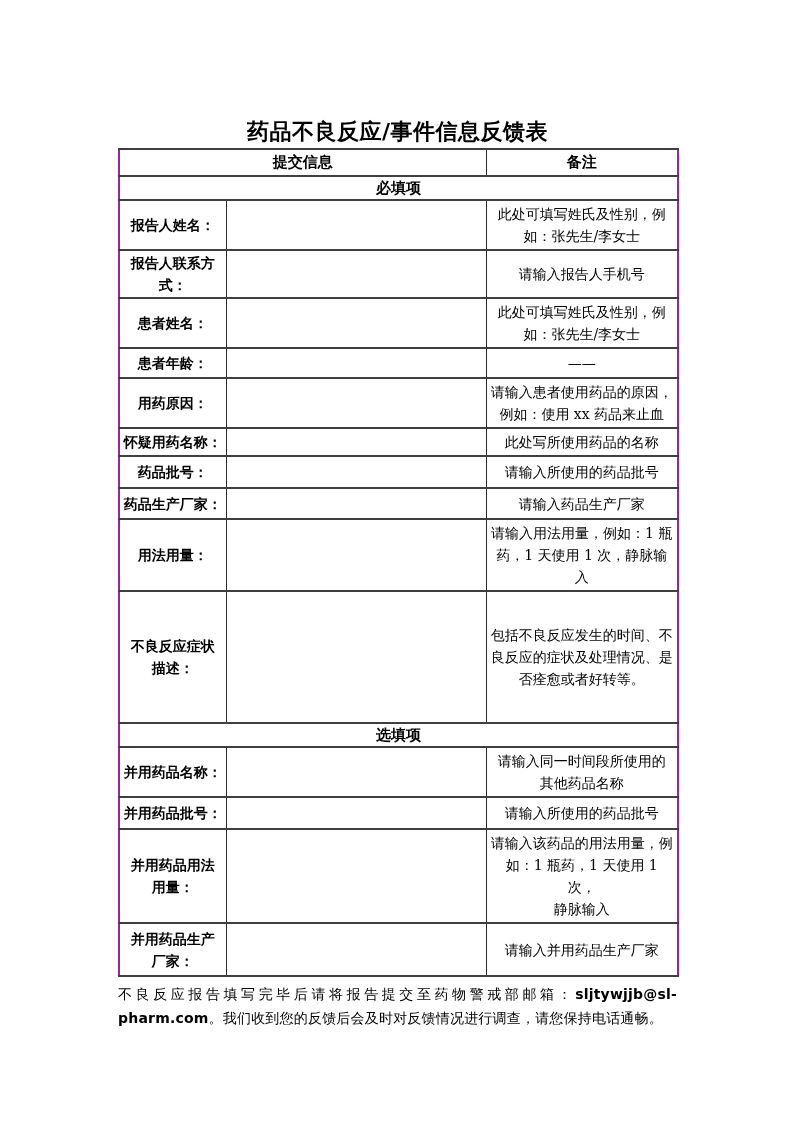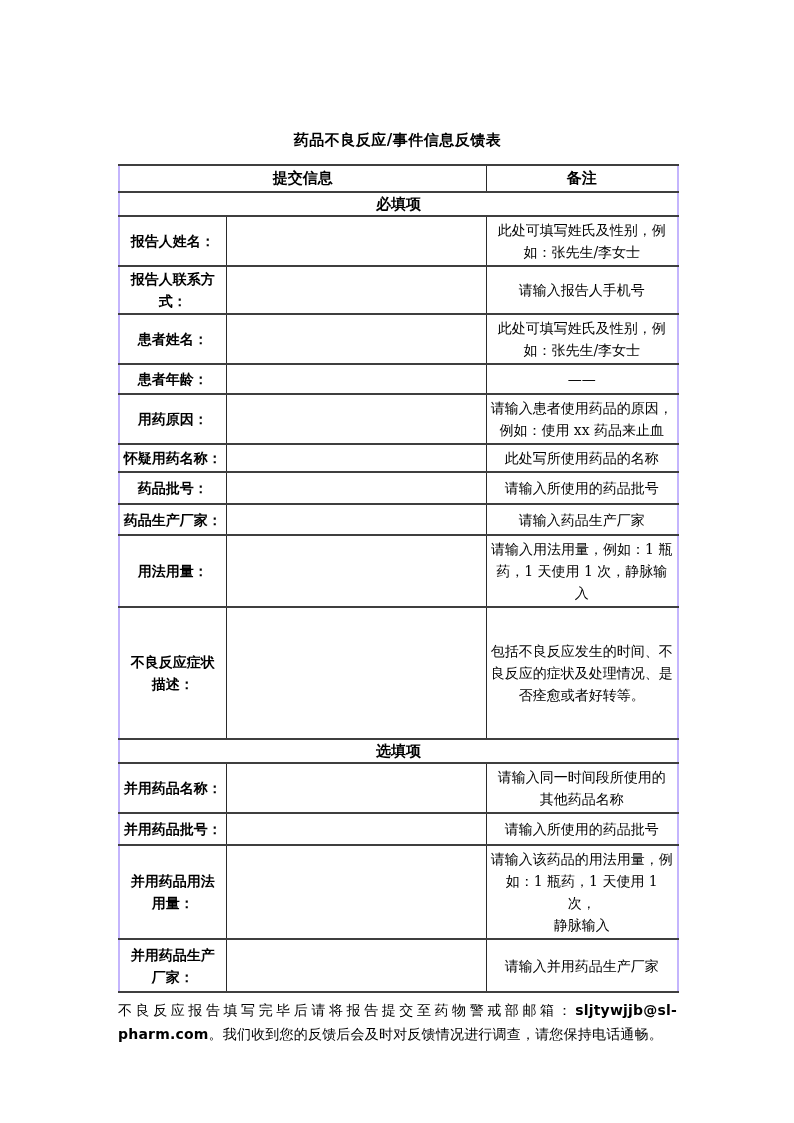--- a/index.html
+++ b/index.html
@@ -9,40 +9,40 @@
     height: 1123px;
     margin: 0 auto;
     background: #ffffff;
     box-sizing: border-box;
     padding: 116px 117px 0 118px;
     font-family: "DejaVu Serif", serif;
     color: #000000;
     overflow: hidden;
   }
   .title {
-    margin: 8px;
+    margin: 0;
     text-align: center;
     font-family: "DejaVu Sans", sans-serif;
     font-weight: 700;
-    font-size: 15px;
+    font-size: 22px;
     line-height: 32px;
     letter-spacing: 0.5px;
   }
   .promise {
     margin: 24px 0 6px 0;
     font-size: 14px;
     line-height: 20px;
     letter-spacing: 0.3px;
     text-align: justify;
   }
   table.form-table {
     width: 559px;
     table-layout: fixed;
     border-collapse: collapse;
-    border: 2px solid #c4b5fd;
+    border: 2px solid #a21caf;
   }
   col.c1 { width: 107px; }
   col.c2 { width: 260px; }
   col.c3 { width: 192px; }
   .form-table td {
     border-top: 2px solid #3f3f3f;
     border-bottom: 2px solid #3f3f3f;
     border-left: 1px solid #2a2a2a;
     border-right: 1px solid #2a2a2a;
     vertical-align: middle;

